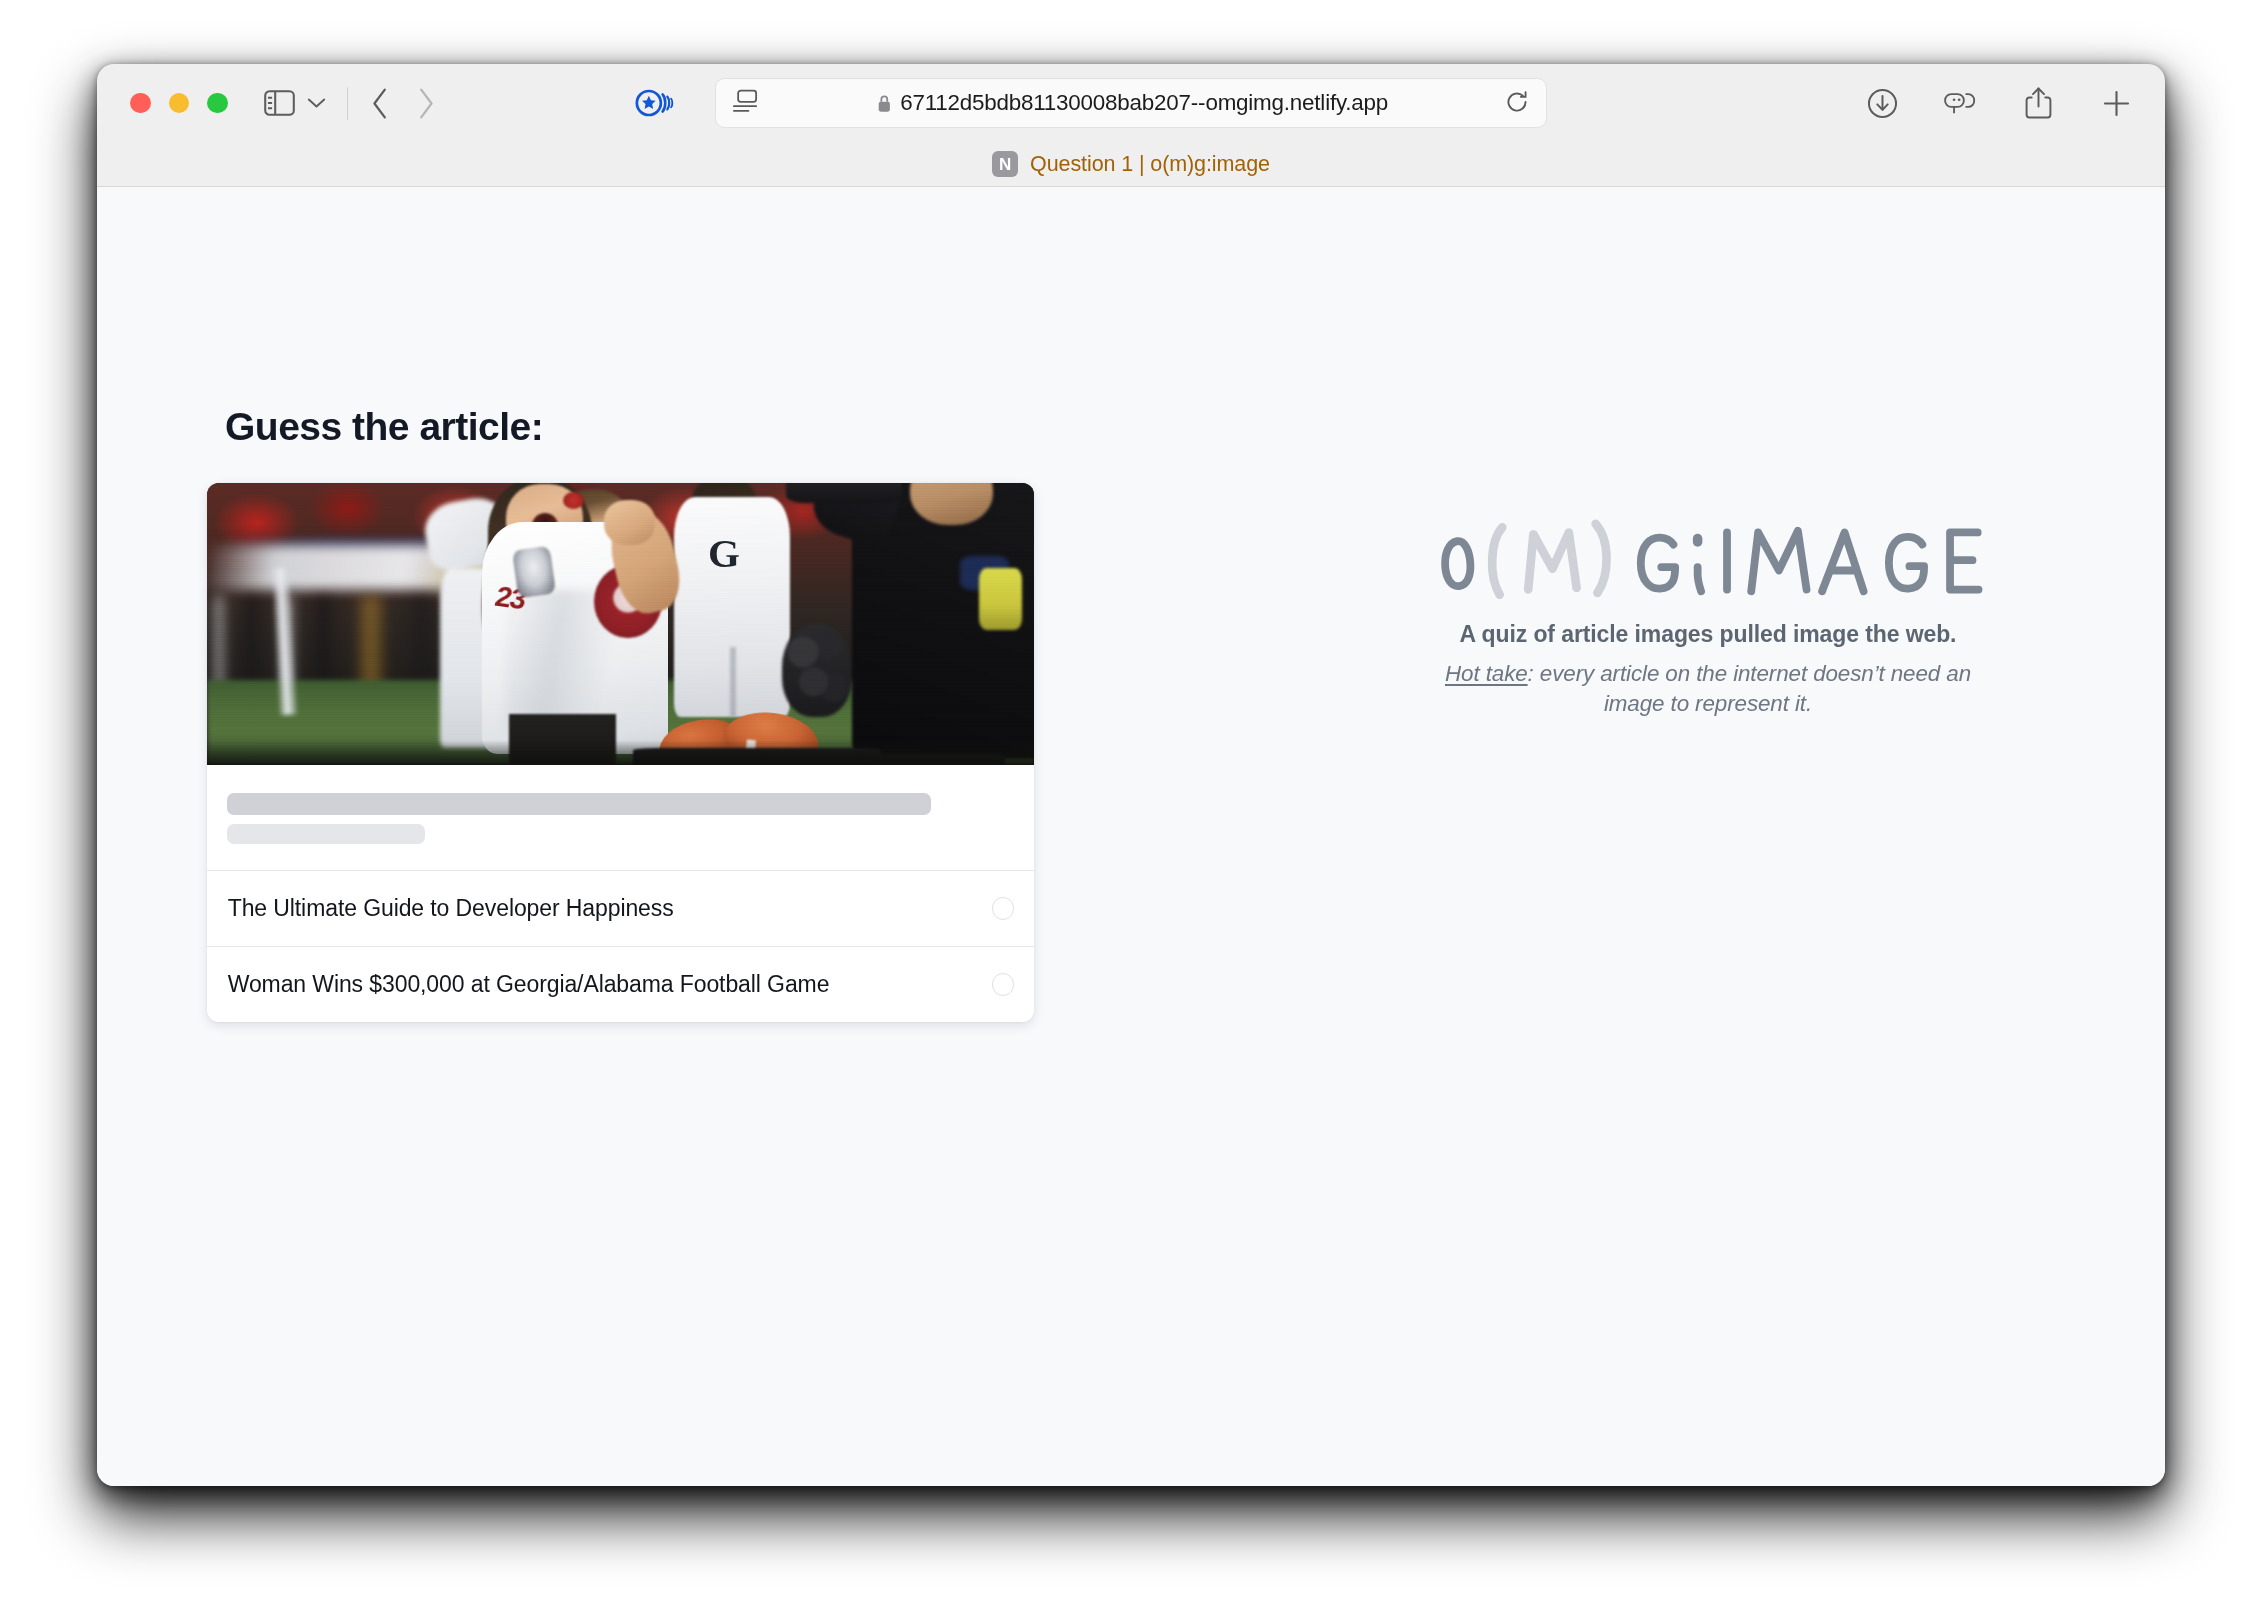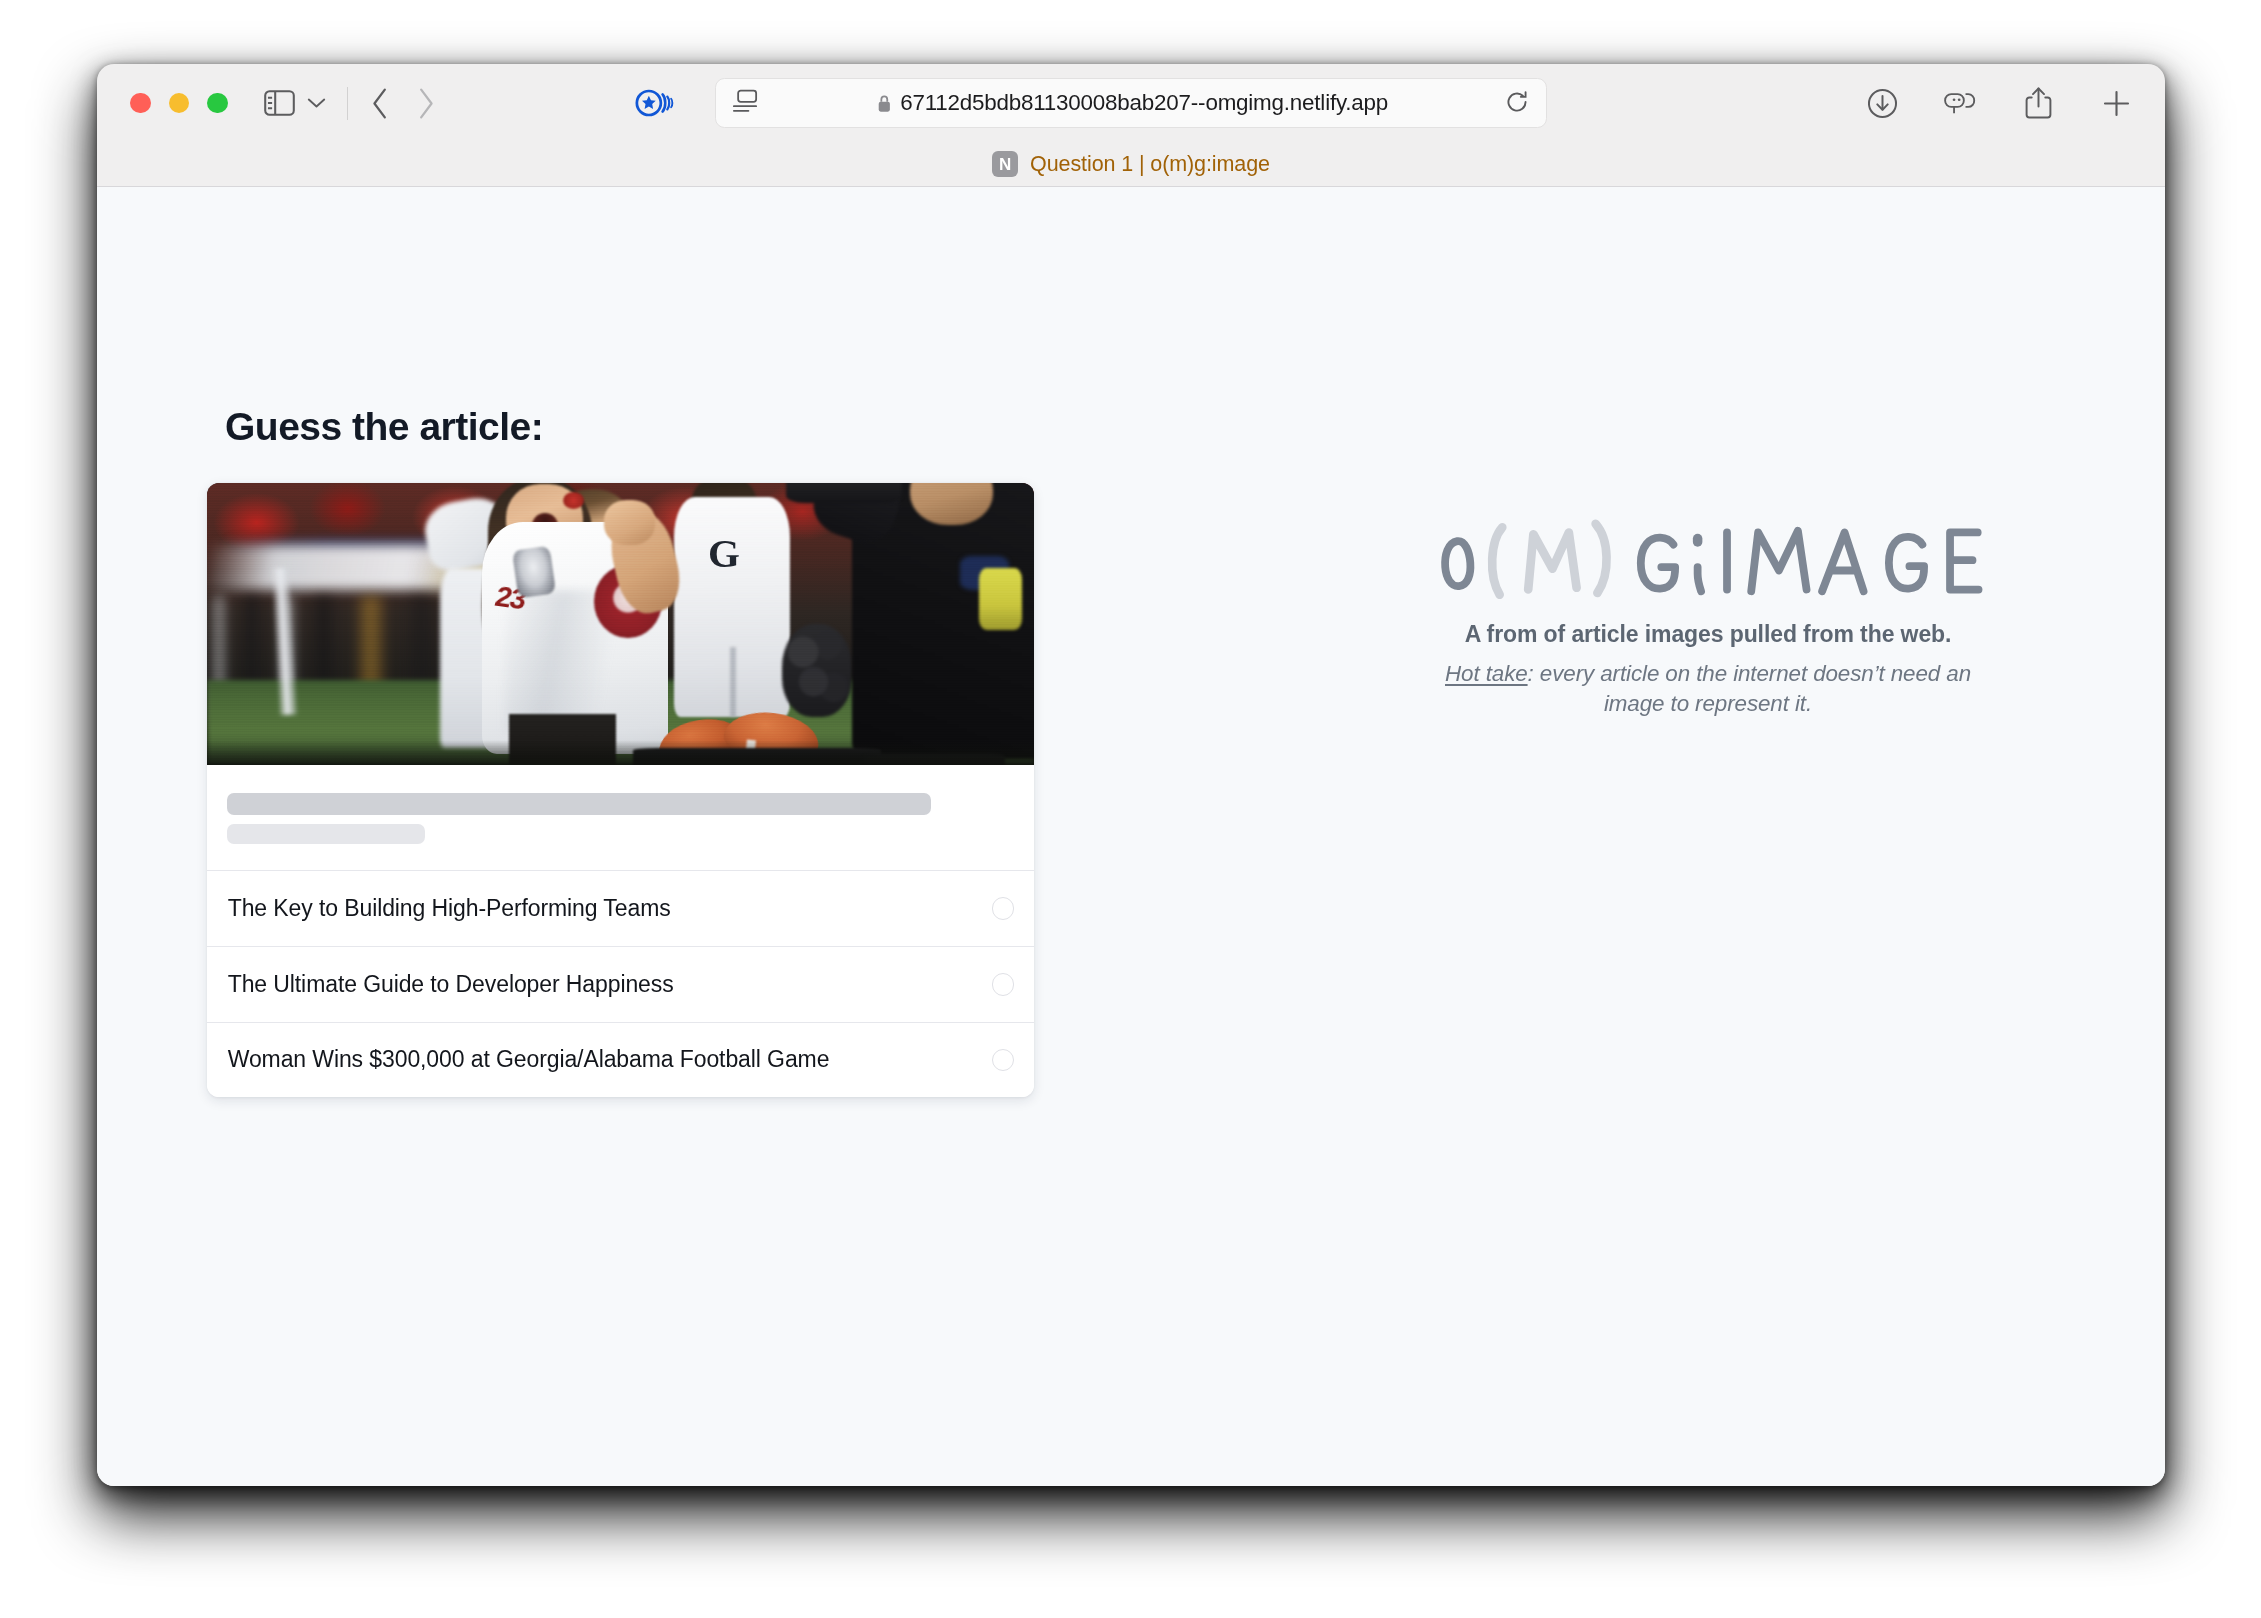--- a/index.html
+++ b/index.html
@@ -814,24 +814,20 @@
         <div class="ph-grain"></div>
       </div>
 
       <div class="card-skeleton">
         <div class="sk-bar wide"></div>
         <div class="sk-bar short"></div>
       </div>
 
       <div class="options">
         <div class="option">
-          <span class="option-label">The Key to Building High-Performing Teams</span>
-          <span class="radio"></span>
-        </div>
-        <div class="option">
           <span class="option-label">The Ultimate Guide to Developer Happiness</span>
           <span class="radio"></span>
         </div>
         <div class="option">
           <span class="option-label">Woman Wins $300,000 at Georgia/Alabama Football Game</span>
           <span class="radio"></span>
         </div>
       </div>
     </div>
 
@@ -855,21 +851,21 @@
 
         <path d="M380 94l8-68 24 44 22-46 10 68" stroke="#7e8794" stroke-width="9"></path>
 
         <path d="M462 94l26-68 22 68M472 70h30" stroke="#7e8794" stroke-width="9"></path>
 
         <path d="M578 40c-7-11-24-12-32-2-9 11-9 35 0 46 8 10 25 9 31-2 3-5 3-12 3-17h-17" stroke="#7e8794" stroke-width="9"></path>
 
         <path d="M642 26h-32v66h33M610 58h26" stroke="#7e8794" stroke-width="9"></path>
       </svg>
 
-      <div class="brand-tagline">A from of article images pulled from the web.</div>
+      <div class="brand-tagline">A quiz of article images pulled image the web.</div>
 
       <div class="brand-hot">
         <u>Hot take</u><span>: every article on the internet doesn’t need an image to represent it.</span>
       </div>
     </div>
 
   </div>
 </div>
 
 

